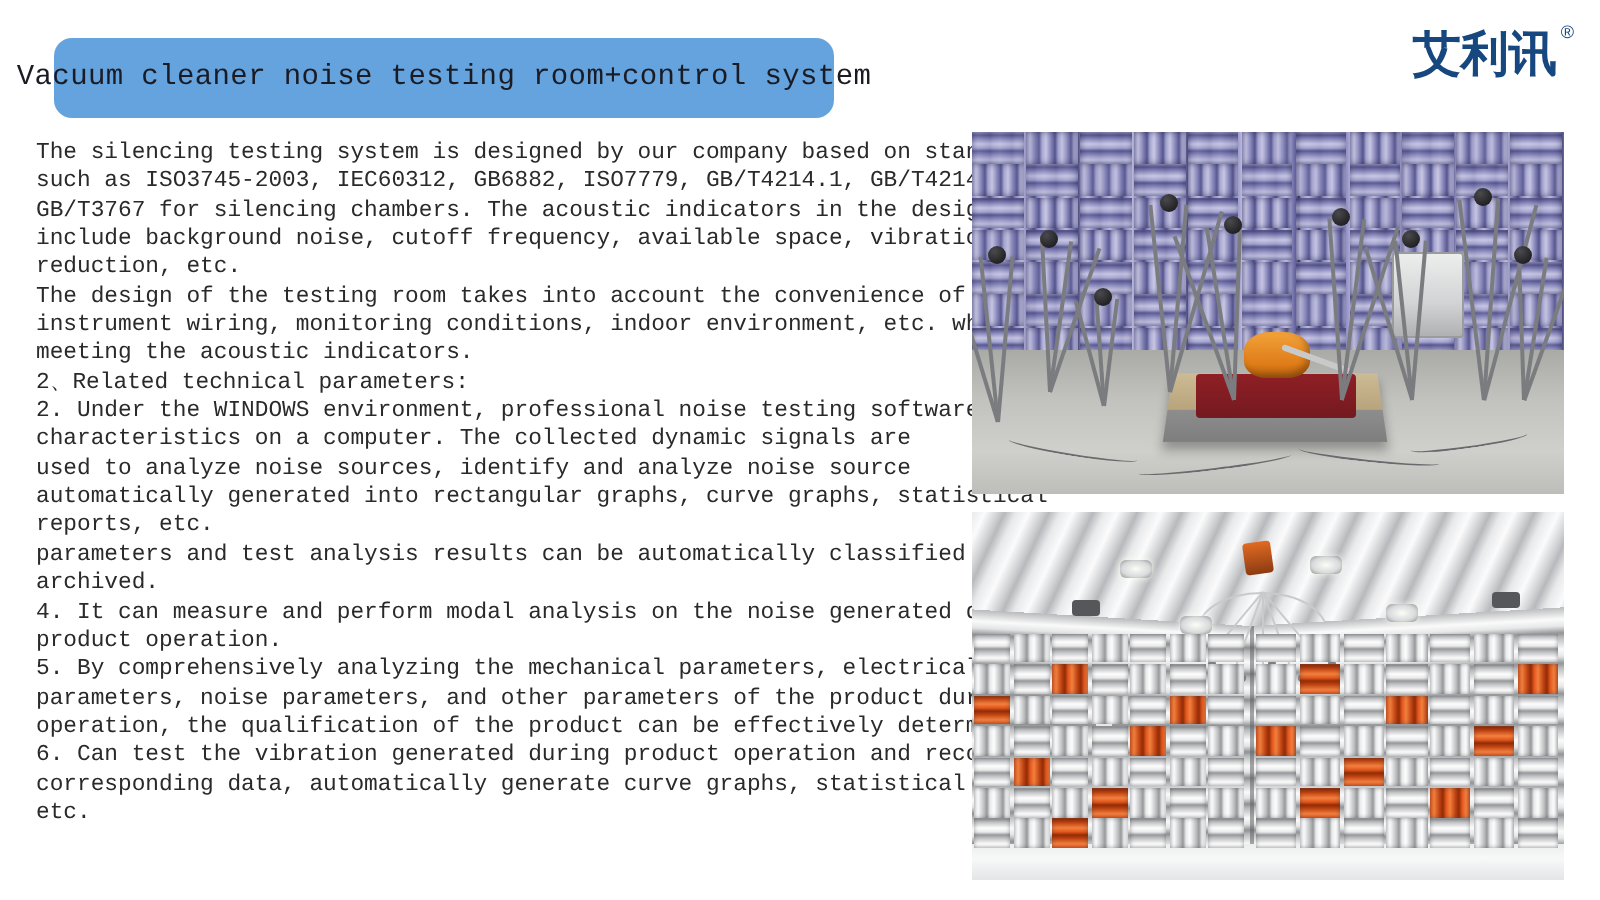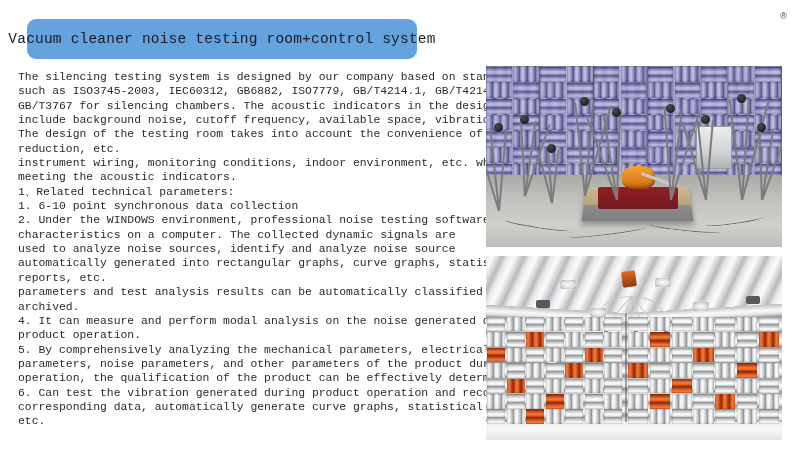--- a/index.html
+++ b/index.html
@@ -285,36 +285,36 @@
 
 <div class="page">
 
   <div class="header">
 
     <div class="title-banner">
       <span class="title-banner-text">Vacuum cleaner noise testing room+control system</span>
     </div>
 
     <div class="logo">
+      <span class="logo-cn">艾利讯</span>
       <span class="logo-reg">®</span>
     </div>
 
   </div>
 
   <div class="text-col" id="text-col">
       <div class="text-line">The silencing testing system is designed by our company based on standards</div>
       <div class="text-line">such as ISO3745-2003, IEC60312, GB6882, ISO7779, GB/T4214.1, GB/T4214.4,</div>
       <div class="text-line">GB/T3767 for silencing chambers. The acoustic indicators in the design</div>
       <div class="text-line">include background noise, cutoff frequency, available space, vibration</div>
+      <div class="text-line">reduction, etc.</div>
       <div class="text-line">The design of the testing room takes into account the convenience of</div>
-      <div class="text-line">reduction, etc.</div>
       <div class="text-line">instrument wiring, monitoring conditions, indoor environment, etc. while</div>
       <div class="text-line">meeting the acoustic indicators.</div>
-      <div class="text-line">1、Related technical parameters:</div>
-      <div class="text-line">1. 6-10 point synchronous data collection</div>
+      <div class="text-line">2、Related technical parameters:</div>
       <div class="text-line">2. Under the WINDOWS environment, professional noise testing software is</div>
       <div class="text-line">characteristics on a computer. The collected dynamic signals are</div>
       <div class="text-line">used to analyze noise sources, identify and analyze noise source</div>
       <div class="text-line">automatically generated into rectangular graphs, curve graphs, statistical</div>
       <div class="text-line">reports, etc.</div>
       <div class="text-line">parameters and test analysis results can be automatically classified and</div>
       <div class="text-line">archived.</div>
       <div class="text-line">4. It can measure and perform modal analysis on the noise generated during</div>
       <div class="text-line">product operation.</div>
       <div class="text-line">5. By comprehensively analyzing the mechanical parameters, electrical</div>

